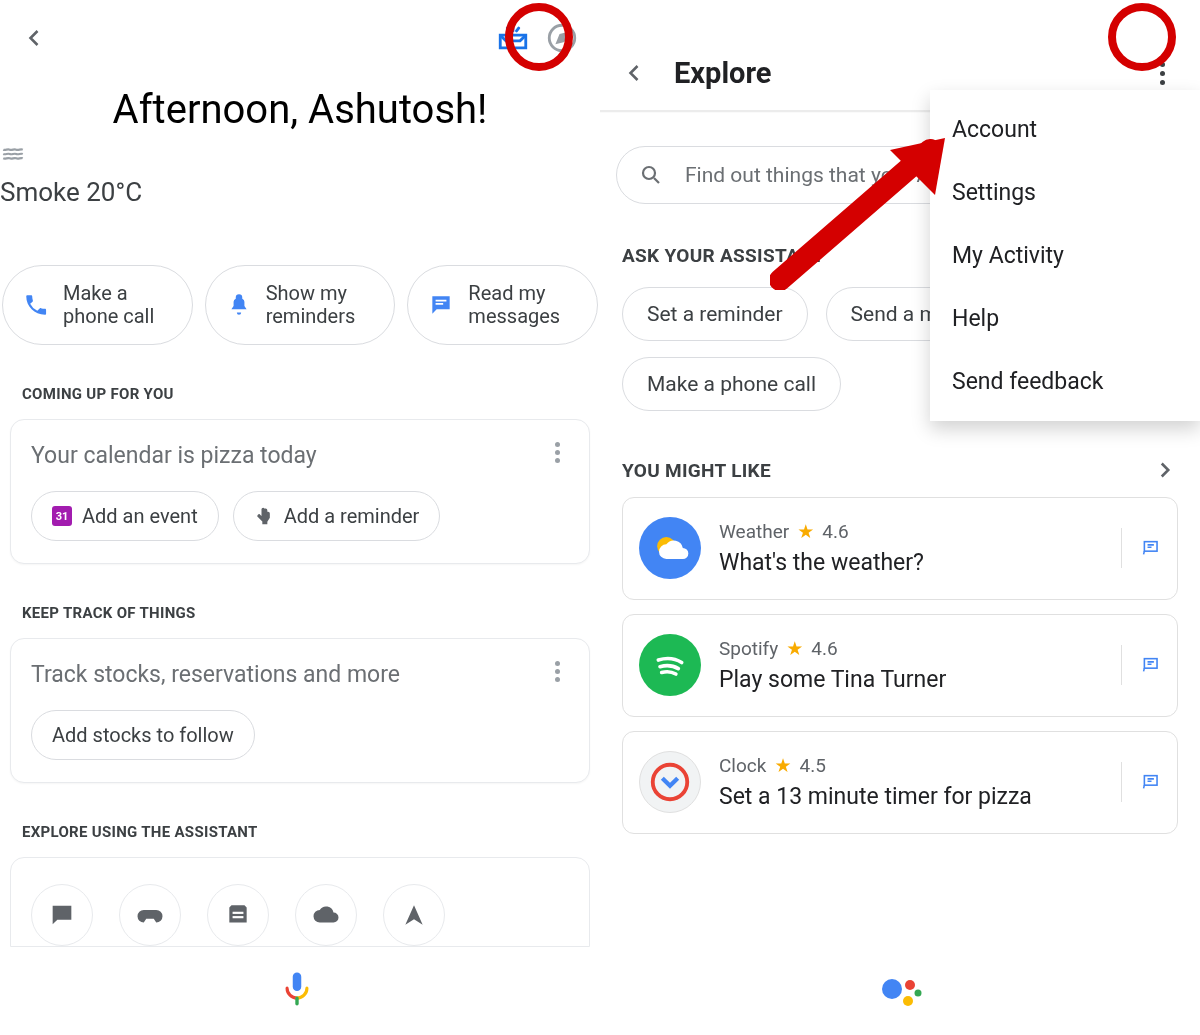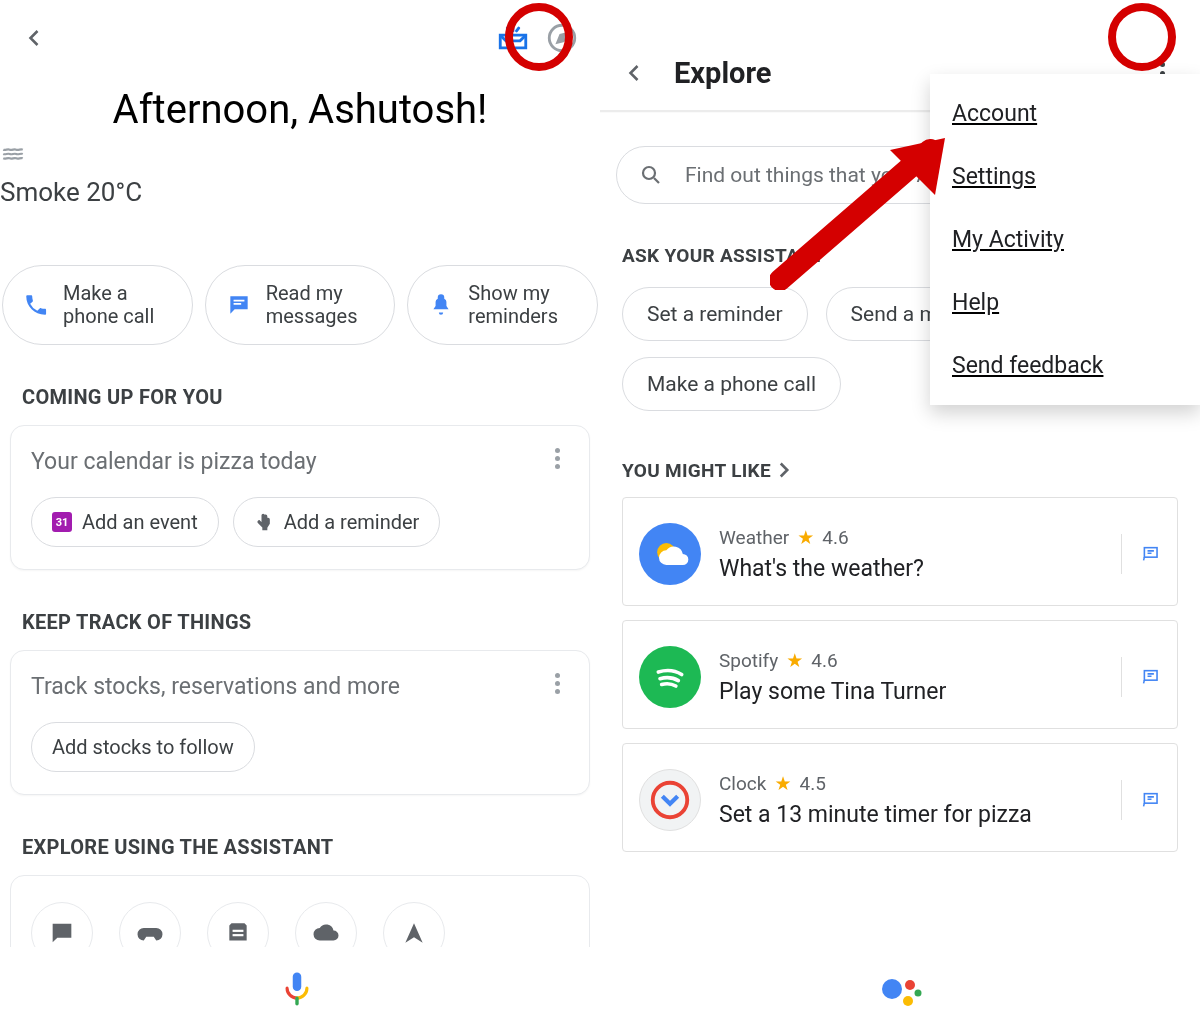--- a/index.html
+++ b/index.html
@@ -8,43 +8,43 @@
   .screen { width: 600px; height: 1035px; position: relative; background: #fff; overflow: hidden; }
   .topbar { display: flex; align-items: center; height: 76px; padding: 0 18px; }
   .back-arrow { width: 32px; height: 32px; color: #5f6368; display: flex; align-items: center; justify-content: center; cursor: pointer; }
   .spacer { flex: 1; }
   .title-main { font-size: 40px; font-weight: 400; text-align: center; margin-top: 10px; color: #000000; }
   .weather-row { display: flex; align-items: flex-start; justify-content: center; gap: 10px; margin-top: 8px; color: #3c4043; font-size: 26px; flex-direction: column; }
   .waves-icon { color: #9aa0a6; }
   .action-row { display: flex; gap: 12px; margin-top: 58px; padding: 0 2px; }
   .action-chip { flex: 1; border: 1px solid #dadce0; border-radius: 40px; display: flex; align-items: center; gap: 12px; padding: 16px 18px; font-size: 20px; line-height: 1.15; color: #3c4043; cursor: pointer; background: #fff; }
   .action-chip .ic { width: 30px; height: 30px; flex: 0 0 30px; display: flex; align-items: center; justify-content: center; }
-  .section-h { font-size: 20px; font-weight: 700; color: #3c4043; letter-spacing: 0.3px; margin: 40px 0 16px 22px; }
+  .section-h { font-size: 15px; font-weight: 700; color: #3c4043; letter-spacing: 0.3px; margin: 40px 0 16px 22px; }
   .card { margin: 0 10px; border: 1px solid #e8eaed; border-radius: 14px; background: #fff; padding: 22px 20px; box-shadow: 0 1px 2px rgba(0,0,0,0.04); position: relative; }
   .card-title { font-size: 23px; font-weight: 400; color: #6b6f73; }
   .kebab { position: absolute; right: 20px; top: 20px; color: #9aa0a6; cursor: pointer; width: 24px; height: 24px; display: flex; flex-direction: column; align-items: center; justify-content: center; gap: 3px; }
   .kebab span { width: 5px; height: 5px; background: #9aa0a6; border-radius: 50%; }
   .chip-row { display: flex; gap: 14px; margin-top: 22px; flex-wrap: wrap; }
   .chip { border: 1px solid #dadce0; border-radius: 30px; padding: 12px 20px; font-size: 20px; color: #3c4043; display: flex; align-items: center; gap: 10px; cursor: pointer; }
   .explore-icons { display: flex; gap: 26px; padding: 26px 20px 0; margin: 0 10px; border: 1px solid #e8eaed; border-top-left-radius: 14px; border-top-right-radius: 14px; }
   .round-ic { width: 62px; height: 62px; border-radius: 50%; border: 1px solid #e8eaed; display: flex; align-items: center; justify-content: center; color: #5f6368; cursor: pointer; }
   .bottom-bar { position: absolute; bottom: 0; left: 0; right: 0; height: 88px; display: flex; align-items: center; justify-content: center; background: #fff; }
   .mic-icon, .assist-dots { width: 40px; height: 40px; }
 
   
   .explore-title { font-size: 29px; font-weight: 700; color: #202124; margin-left: 24px; }
   .screen2 .topbar { border-bottom: 2px solid #ececec; box-shadow: 0 1px 0 rgba(0,0,0,0.02); margin-top: 36px; }
   .searchbox { margin: 34px 16px 0; border: 1px solid #dadce0; border-radius: 34px; height: 58px; display: flex; align-items: center; padding: 0 22px; color: #6b6f73; font-size: 21px; gap: 22px; cursor: text; }
-  .menu-popup { position: absolute; top: 74px; right: 0; width: 270px; background: #fff; box-shadow: 0 8px 18px rgba(0,0,0,0.18); padding: 8px 0; z-index: 50; text-decoration: underline; }
+  .menu-popup { position: absolute; top: 90px; right: 0; width: 270px; background: #fff; box-shadow: 0 8px 18px rgba(0,0,0,0.18); padding: 8px 0; z-index: 50; }
   .menu-item { font-size: 23px; padding: 18px 22px; color: #202124; cursor: pointer; }
   .section-h2 { font-size: 19px; font-weight: 700; color: #3c4043; letter-spacing: 0.3px; margin: 40px 0 20px 22px; }
   .chip2 { border: 1px solid #dadce0; border-radius: 30px; padding: 14px 24px; font-size: 21px; color: #3c4043; cursor: pointer; }
   .chip-row2 { display: flex; gap: 18px; padding: 0 22px; flex-wrap: wrap; }
-  .like-row { display: flex; align-items: center; justify-content: flex-start; padding: 0 22px; margin-top: 46px; }
-  .like-card { margin: 14px 22px 0; border: 1px solid #e0e0e0; border-radius: 4px; padding: 25px 16px 20px 16px; display: flex; align-items: center; gap: 18px; cursor: pointer; }
+  .like-row { display: flex; align-items: center; justify-content: space-between; padding: 0 22px; margin-top: 46px; }
+  .like-card { margin: 14px 22px 0; border: 1px solid #e0e0e0; border-radius: 12px; padding: 19px 16px 20px 16px; display: flex; align-items: center; gap: 18px; cursor: pointer; }
   .like-ic { width: 62px; height: 62px; border-radius: 50%; flex: 0 0 62px; display: flex; align-items: center; justify-content: center; }
   .like-body { flex: 1; }
   .like-head { display: flex; align-items: center; gap: 8px; font-size: 19px; color: #5f6368; }
   .star { color: #f9ab00; }
   .like-cmd { font-size: 23px; color: #202124; margin-top: 6px; }
   .like-action { width: 40px; height: 40px; border-left: 1px solid #e0e0e0; padding-left: 20px; display: flex; align-items: center; justify-content: center; color: #4285f4; }
 
   .highlight-ring { position: absolute; width: 68px; height: 68px; border: 8px solid #d40000; border-radius: 50%; z-index: 60; pointer-events: none; }
   .ring1 { top: 3px; left: 505px; }
   .ring2 { top: 3px; left: 1108px; }
@@ -97,33 +97,33 @@
         <span class="ic">
           <svg width="26" height="26" viewBox="0 0 24 24" fill="#4285f4">
               <path d="M6.6 10.8a15 15 0 006.6 6.6l2.2-2.2c.3-.3.7-.4 1.1-.3 1.2.4 2.5.6 3.8.6.6 0 1 .5 1 1V20c0 .6-.5 1-1 1C10.6 21 3 13.4 3 4c0-.6.5-1 1-1h3.5c.6 0 1 .5 1 1 0 1.3.2 2.6.6 3.8.1.4 0 .8-.3 1.1L6.6 10.8z"></path>
             </svg>
         </span>
         <span>Make a phone call</span>
       </div>
       <div class="action-chip">
         <span class="ic">
           <svg width="26" height="26" viewBox="0 0 24 24" fill="#4285f4">
+              <path d="M12 2a3 3 0 00-3 3v1.2A3 3 0 007 9v4l-2 3h14l-2-3V9a3 3 0 00-2-2.8V5a3 3 0 00-3-3zM10 19a2 2 0 004 0H10z"></path>
+            </svg>
+        </span>
+        <span>Show my reminders</span>
+      </div>
+      <div class="action-chip">
+        <span class="ic">
+          <svg width="26" height="26" viewBox="0 0 24 24" fill="#4285f4">
               <path d="M4 4h16v12H8l-4 4z"></path>
               <path d="M7 8h10M7 11h7" stroke="#fff" stroke-width="1.5"></path>
             </svg>
         </span>
         <span>Read my messages</span>
-      </div>
-      <div class="action-chip">
-        <span class="ic">
-          <svg width="26" height="26" viewBox="0 0 24 24" fill="#4285f4">
-              <path d="M12 2a3 3 0 00-3 3v1.2A3 3 0 007 9v4l-2 3h14l-2-3V9a3 3 0 00-2-2.8V5a3 3 0 00-3-3zM10 19a2 2 0 004 0H10z"></path>
-            </svg>
-        </span>
-        <span>Show my reminders</span>
       </div>
     </div>
 
     <div class="section-h">COMING UP FOR YOU</div>
     <div class="card">
       <div class="kebab">
           <span></span>
           <span></span>
           <span></span>
         </div>

